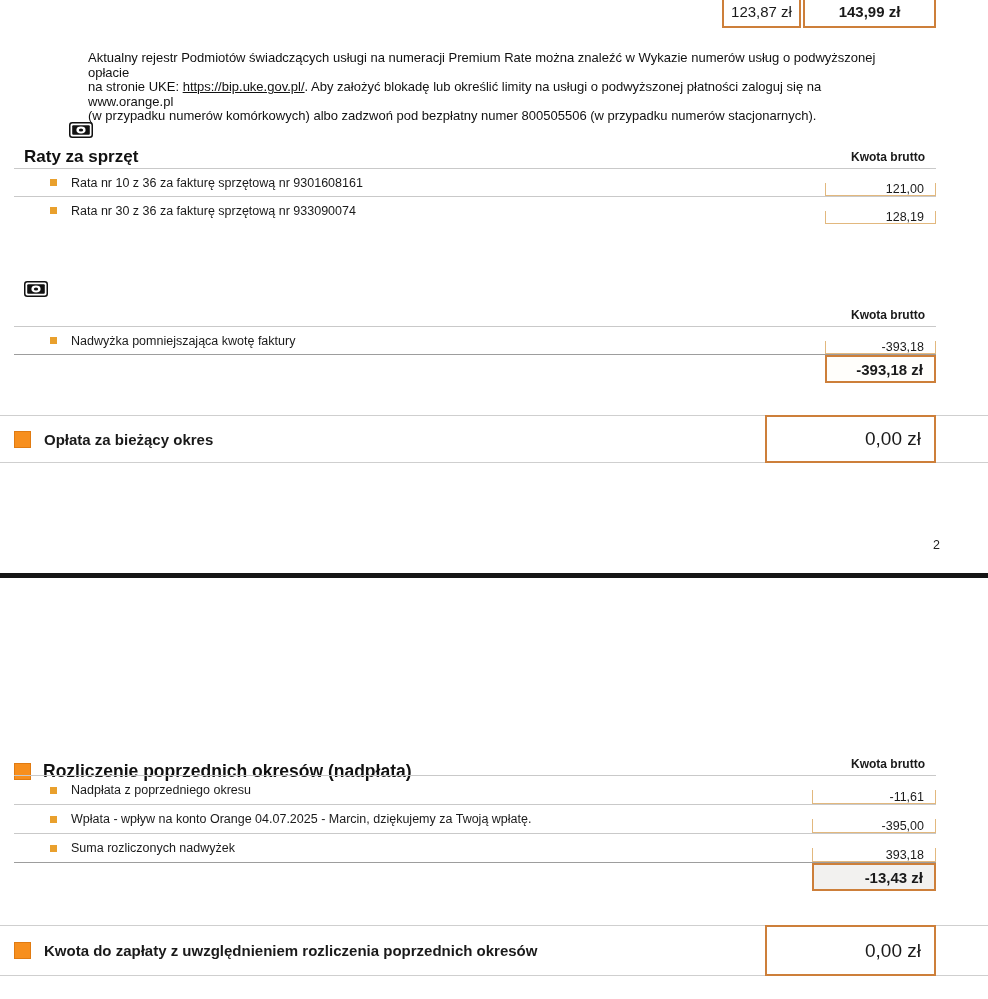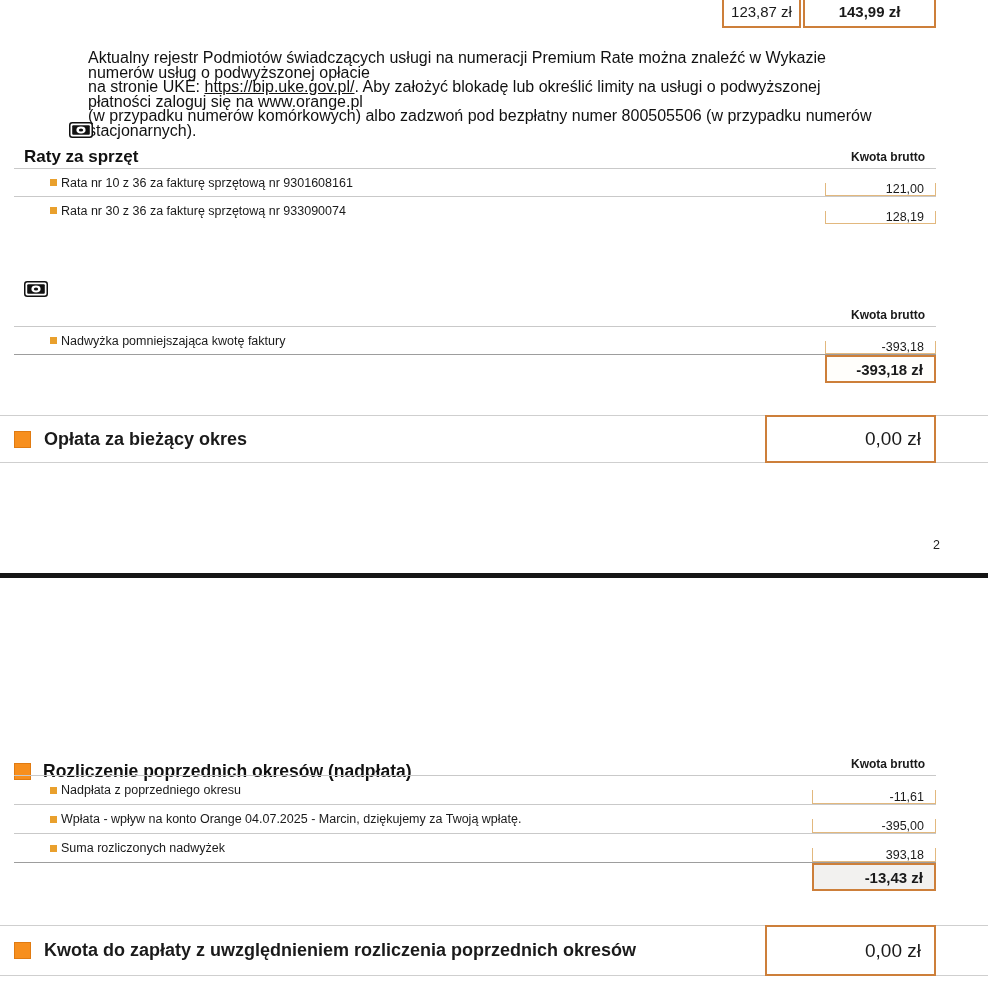--- a/index.html
+++ b/index.html
@@ -10,34 +10,34 @@
   
   .top-boxes{position:absolute;top:-6px;left:0;width:988px;height:34px;}
   .top-box{
     position:absolute;top:0;height:30px;border:2px solid #cd7f3a;background:#fff;
     display:flex;align-items:center;justify-content:center;font-size:15px;
   }
   .top-box.net{left:722px;width:75px;}
   .top-box.gross{left:803px;width:129px;font-weight:bold;}
 
   
-  .notice{position:absolute;top:51px;left:88px;width:800px;font-size:16px;line-height:14.6px;color:#111;}
+  .notice{position:absolute;top:51px;left:88px;width:800px;font-size:13px;line-height:14.6px;color:#111;}
   .notice .link{color:#111;text-decoration:underline;}
 
   
   .sec-head{position:absolute;left:24px;display:flex;align-items:center;gap:9px;font-size:17px;font-weight:bold;color:#111;flex-direction:column;}
   .sec-head .note-icon{display:block;}
   .sec-head-sq{position:absolute;left:14px;display:flex;align-items:center;gap:12px;font-size:17.5px;font-weight:bold;color:#111;}
   .sq-big{width:15px;height:15px;background:#f78f1e;border:1px solid #e07b12;flex:0 0 auto;}
 
   
   .tbl{position:absolute;left:14px;width:922px;}
   .tbl-header{height:18px;text-align:right;font-size:12px;font-weight:bold;padding-right:11px;box-sizing:border-box;}
   .tbl-row{display:flex;align-items:stretch;border-top:1px solid #c9c9c9;height:27px;}
-  .tbl-row .lbl{flex:1;display:flex;align-items:center;gap:4px;padding-left:36px;font-size:12.5px;}
+  .tbl-row .lbl{flex:1;display:flex;align-items:center;gap:14px;padding-left:36px;font-size:12.5px;}
   .sq-small{width:7px;height:7px;background:#e9a02d;flex:0 0 auto;}
   .amt{
     box-sizing:border-box;border:1px solid #e2b87e;border-top:none;background:#fff;
     display:flex;align-items:center;justify-content:flex-end;
     padding-right:11px;font-size:12.5px;margin-top:14px;
   }
   .tbl .amt{width:111px;}
   .tbl.wide-amt .amt{width:124px;}
   .tbl-total{border-top:1px solid #9d9d9d;display:flex;justify-content:flex-end;}
   .total-box{
@@ -45,21 +45,21 @@
     display:flex;align-items:center;justify-content:flex-end;
     padding-right:11px;font-size:15px;font-weight:bold;
   }
   .tbl.wide-amt .total-box{width:124px;background:#f2f1ef;}
 
   
   .big-row{
     position:absolute;left:0;width:988px;border-top:1px solid #cfcfcf;border-bottom:1px solid #cfcfcf;
     display:flex;align-items:center;
   }
-  .big-row .big-title{display:flex;align-items:center;gap:13px;padding-left:14px;font-size:18px;font-weight:bold;}
+  .big-row .big-title{display:flex;align-items:center;gap:13px;padding-left:14px;font-size:15px;font-weight:bold;}
   .big-amt{
     position:absolute;right:52px;top:-1px;bottom:-1px;width:171px;box-sizing:border-box;
     border:2px solid #cd7f3a;background:#fff;display:flex;align-items:center;justify-content:flex-end;
     padding-right:13px;font-size:19px;font-weight:normal;
   }
 
   .page-num{position:absolute;top:538px;right:48px;font-size:12.5px;color:#222;}
   .black-bar{position:absolute;top:573px;left:0;width:988px;height:5px;background:#151515;}
 </style>
 </head>

